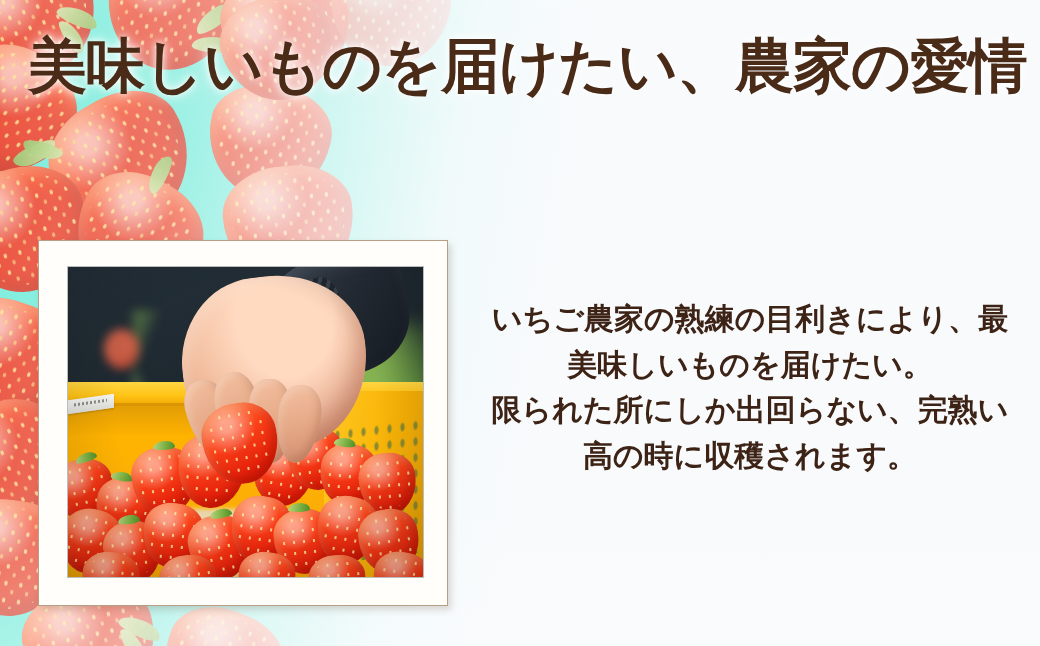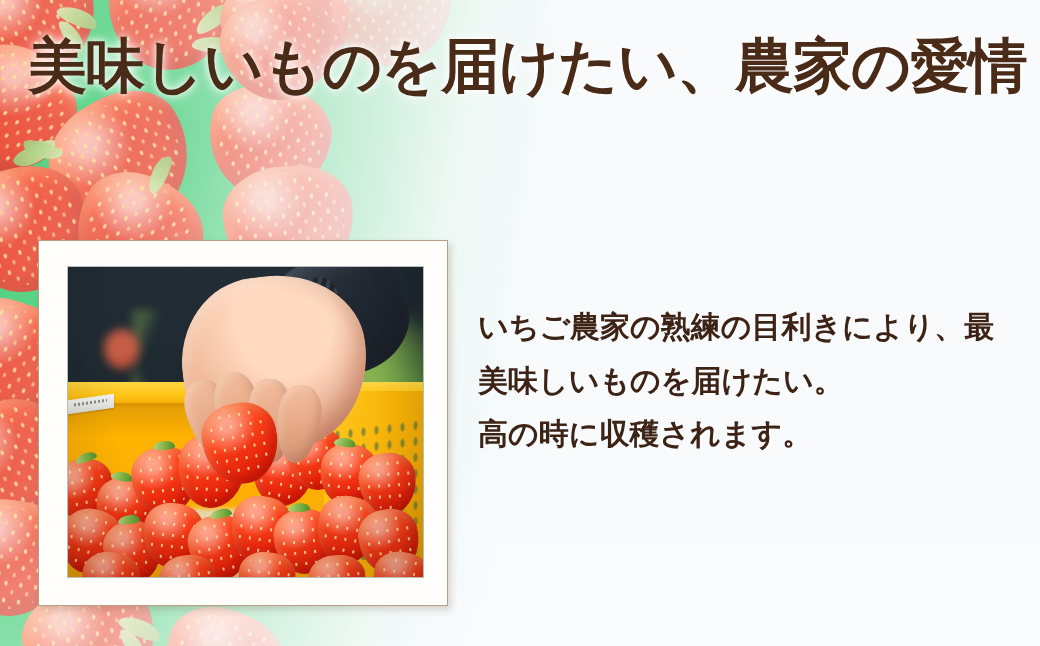--- a/index.html
+++ b/index.html
@@ -6,21 +6,21 @@
   html, body {
     margin: 0;
     padding: 0;
     background: #ffffff;
   }
   .stage {
     position: relative;
     width: 1040px;
     height: 646px;
     overflow: hidden;
-    background: #22c55e;
+    background: #5eead4;
     font-family: "Liberation Serif", "DejaVu Serif", serif;
   }
 
   
   .bg-layer {
     position: absolute;
     inset: 0;
     overflow: hidden;
   }
   .berry {
@@ -114,21 +114,21 @@
     position: absolute;
     left: 470px;
     top: 296px;
     width: 560px;
     color: #3d2315;
     font-size: 30px;
     line-height: 1.52;
     font-weight: 700;
     letter-spacing: 0px;
   }
-  .body-copy p { margin: 8px; white-space: nowrap; }
+  .body-copy p { margin: 0; white-space: nowrap; text-align: center; }
 
   
   .photo-frame {
     position: absolute;
     left: 38px;
     top: 240px;
     width: 410px;
     height: 366px;
     background: #fffefb;
     border: 1px solid #b79f86;
@@ -477,16 +477,17 @@
       <div class="finger" style="left:59%; top:38%; width:12%; height:25%; transform:rotate(7deg);"></div>
       <div class="thumb"></div>
 
       <div class="vignette"></div>
     </div>
   </div>
 
   <div class="body-copy">
     <p>いちご農家の熟練の目利きにより、最</p>
     <p>美味しいものを届けたい。</p>
+    <p>限られた所にしか出回らない、完熟い</p>
     <p>高の時に収穫されます。</p>
   </div>
 
 </div>
 
 </body></html>

